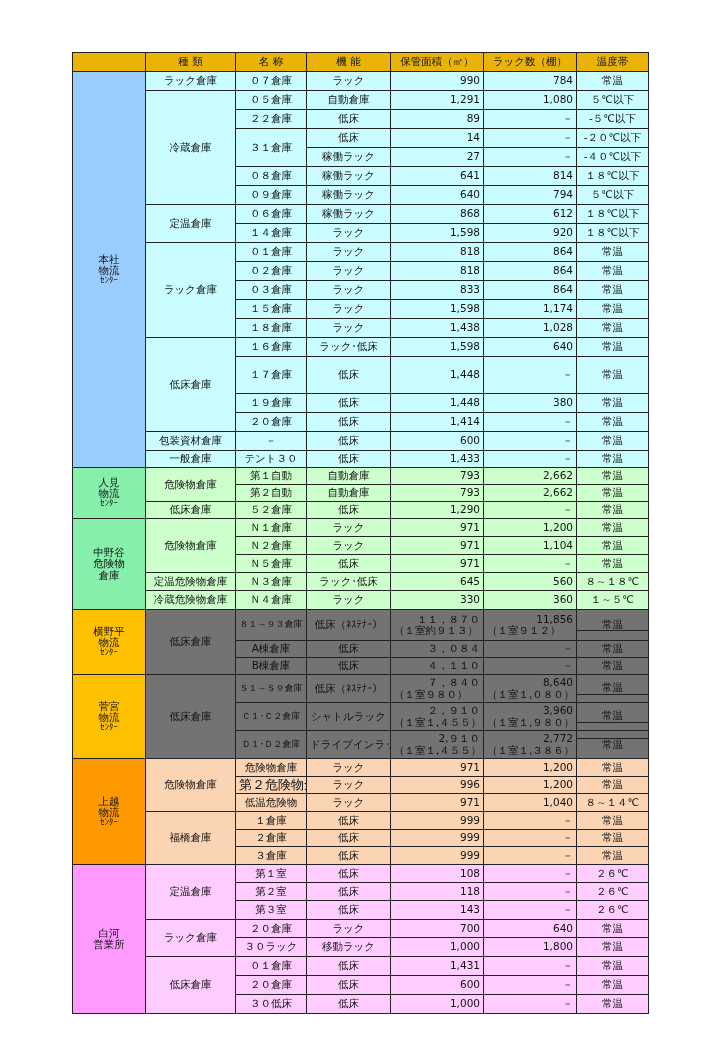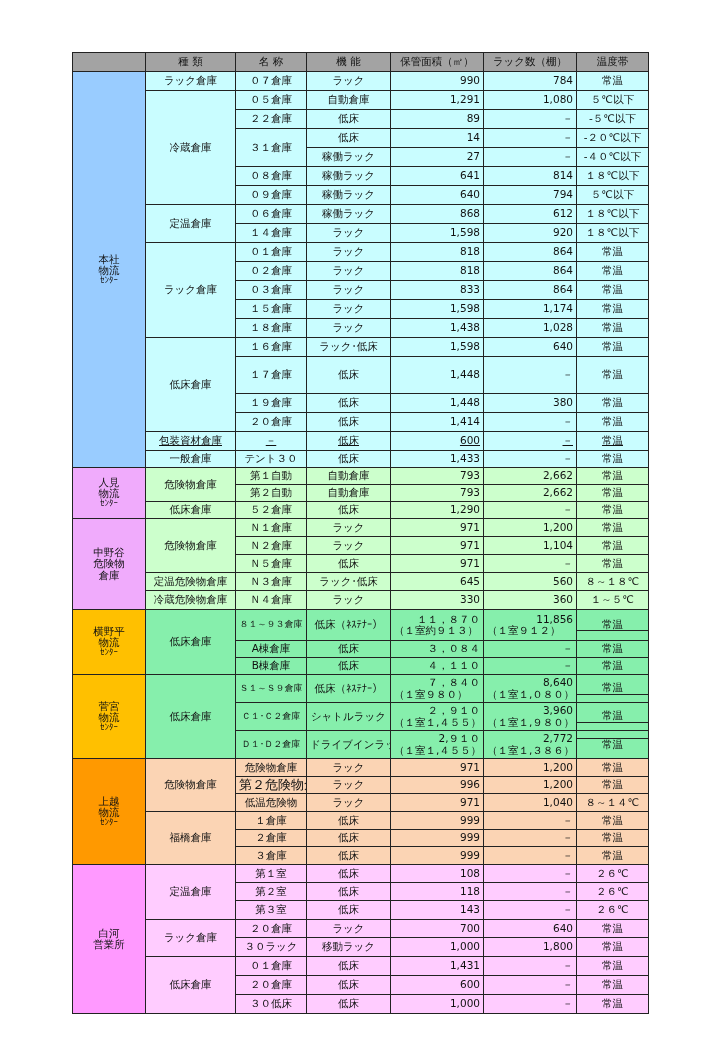--- a/index.html
+++ b/index.html
@@ -1,31 +1,31 @@
 <!DOCTYPE html>
 <html><head>
 <meta charset="utf-8">
 <style>
   html, body { margin:0; padding:0; background:#ffffff; }
   body { width:720px; height:1040px; position:relative; font-family:"DejaVu Sans", "Liberation Sans", sans-serif; font-size:11px; color:#111; }
   table.wh { position:absolute; left:72px; top:52px; border-collapse:collapse; table-layout:fixed; width:576px; }
   table.wh td, table.wh th { border:1px solid #222; padding:0 3px; font-weight:normal; white-space:nowrap; overflow:hidden; line-height:1.05; font-size:10.5px; }
-  table.wh th { background:#a3a3a3; text-align:center; height:18px; }
+  table.wh th { background:#eab308; text-align:center; height:18px; }
   .c { text-align:center; }
   .r { text-align:right; }
   .site { text-align:center; font-weight:bold; font-size:11px; line-height:1.55; white-space:normal; }
   .site .small { font-size:9px; }
   .two { line-height:1.2; }
   .two span { display:block; }
   .thick-top td { border-top:2px solid #111; }
 
   
   .s1 { background:#c9fdff; } .s1.site { background:#99ccff; }
-  .s2 { background:#ccffcc; } .s2.site { background:#f0abfc; }
-  .s3 { background:#86efac; } .s3.site { background:#ffc000; }
+  .s2 { background:#ccffcc; } .s2.site { background:#86efac; }
+  .s3 { background:#737373; } .s3.site { background:#ffc000; }
   .s4 { background:#fbd4b4; } .s4.site { background:#ff9900; }
   .s5 { background:#ffccff; } .s5.site { background:#ff99ff; }
   .tsplit { padding:0 !important; }
   .tsplit div { height:50%; display:flex; align-items:center; justify-content:center; }
   .tsplit div.top { border-bottom:1px solid #222; }
 </style>
 </head>
 <body>
 
 <table class="wh">
@@ -178,21 +178,21 @@
         <td class="r s1">380</td>
         <td class="c s1">常温</td>
       </tr>
       <tr style="height: 19px;">
         <td class="c s1">２０倉庫</td>
         <td class="c s1">低床</td>
         <td class="r s1">1,414</td>
         <td class="r s1">－</td>
         <td class="c s1">常温</td>
       </tr>
-      <tr style="height: 19px; text-decoration: underline;">
+      <tr style="height: 19px;">
         <td class="c s1" rowspan="1">包装資材倉庫</td>
         <td class="c s1">－</td>
         <td class="c s1">低床</td>
         <td class="r s1">600</td>
         <td class="r s1">－</td>
         <td class="c s1">常温</td>
       </tr>
       <tr style="height: 17px;">
         <td class="c s1" rowspan="1">一般倉庫</td>
         <td class="c s1">テント３０</td>

